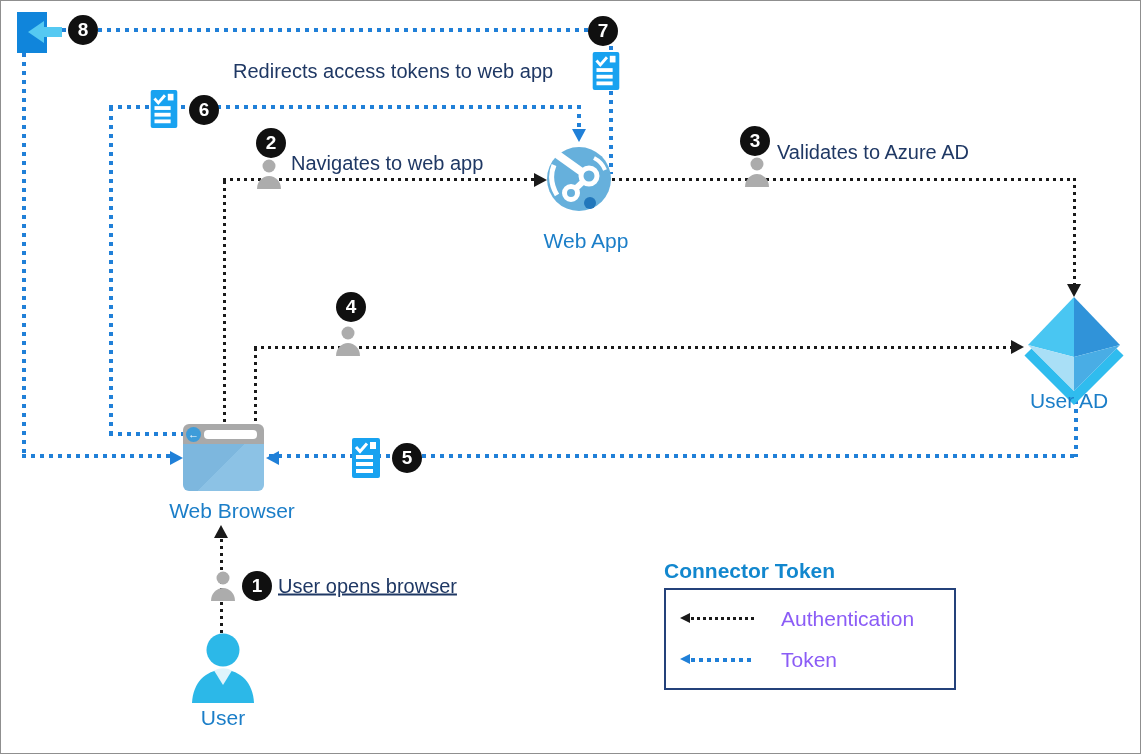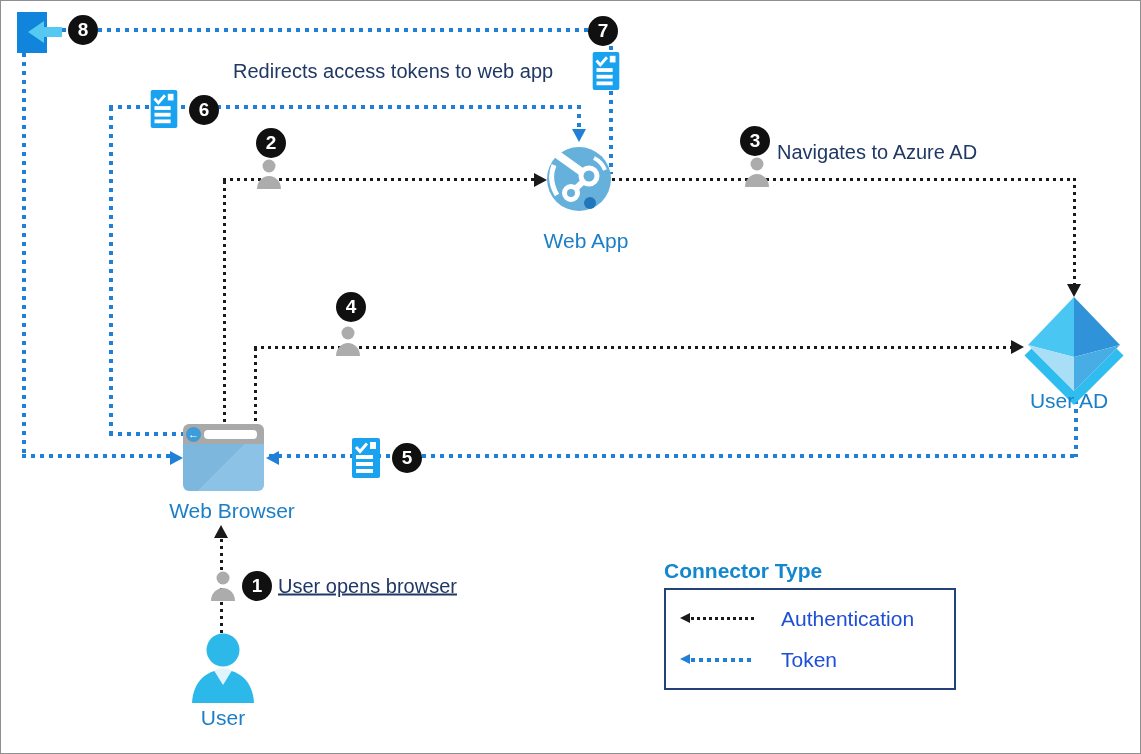--- a/index.html
+++ b/index.html
@@ -33,21 +33,21 @@
   .browser{position:absolute;left:182px;top:423px;width:81px;height:67px;border-radius:6px;overflow:hidden;z-index:4;}
   .browser .bar{height:20px;background:#a9a9a9;position:relative;}
   .browser .back{position:absolute;left:3px;top:3px;width:15px;height:15px;border-radius:50%;background:#3e9cd9;
                  color:#fff;font-size:11px;line-height:15px;text-align:center;font-weight:bold;}
   .browser .addr{position:absolute;left:21px;top:6px;width:53px;height:9px;background:#fff;border-radius:4px;}
   .browser .body{height:47px;background:linear-gradient(135deg,#7db7de 0 48%,#8cc2e5 48% 100%);}
 
   
   .legend-box{position:absolute;left:663px;top:587px;width:292px;height:102px;border:2px solid #24417a;box-sizing:border-box;z-index:5;}
   .legend-title{position:absolute;left:663px;top:570px;transform:translateY(-50%);font-size:21px;font-weight:bold;color:#1287ce;z-index:5;}
-  .legend-label{position:absolute;font-size:21px;color:#1d4ed8;transform:translateY(-50%);white-space:nowrap;z-index:5;}
+  .legend-label{position:absolute;font-size:21px;color:#8b5cf6;transform:translateY(-50%);white-space:nowrap;z-index:5;}
   .hl.leg-blk{height:3px;background:repeating-linear-gradient(to right,#1a1a1a 0 3px,transparent 3px 6px);}
   .hl.leg-blu{height:4px;background:repeating-linear-gradient(to right,#2080d8 0 4px,transparent 4px 8px);}
 </style>
 </head>
 <body>
 
 <div id="stage">
 
   <div class="vl blk" style="left:219px;top:538px;height:100px;"></div>
   <div class="tri u c-blk" style="left:213px;top:524px;"></div>
@@ -164,29 +164,30 @@
   <div class="badge" style="left:256px;top:585px;">1</div>
   <div class="badge" style="left:270px;top:142px;">2</div>
   <div class="badge" style="left:754px;top:140px;">3</div>
   <div class="badge" style="left:350px;top:306px;">4</div>
   <div class="badge" style="left:406px;top:457px;">5</div>
   <div class="badge" style="left:203px;top:109px;">6</div>
   <div class="badge" style="left:602px;top:30px;">7</div>
   <div class="badge" style="left:82px;top:29px;">8</div>
 
   <div class="step-text" style="left:277px;top:585px;text-decoration:underline;">User opens browser</div>
-  <div class="step-text" style="left:776px;top:151px;">Navigates to Azure AD</div>
+  <div class="step-text" style="left:290px;top:162px;">Navigates to web app</div>
+  <div class="step-text" style="left:776px;top:151px;">Validates to Azure AD</div>
   <div class="step-text" style="left:225px;top:70px;margin-left:7px;">Redirects access tokens to web app</div>
 
   <div class="node-label" style="left:585px;top:240px;">Web App</div>
   <div class="node-label" style="left:1068px;top:400px;">User AD</div>
   <div class="node-label" style="left:231px;top:510px;">Web Browser</div>
   <div class="node-label" style="left:222px;top:717px;">User</div>
 
-  <div class="legend-title">Connector Type</div>
+  <div class="legend-title">Connector Token</div>
   <div class="legend-box"></div>
   <div class="tri l c-blk" style="left:679px;top:612px;border-top-width:5px;border-bottom-width:5px;border-right-width:10px;"></div>
   <div class="hl leg-blk" style="left:690px;top:616px;width:63px;"></div>
   <div class="legend-label" style="left:780px;top:618px;">Authentication</div>
   <div class="tri l c-blu" style="left:679px;top:653px;border-top-width:5px;border-bottom-width:5px;border-right-width:10px;"></div>
   <div class="hl leg-blu" style="left:690px;top:657px;width:63px;"></div>
   <div class="legend-label" style="left:780px;top:659px;text-align:center;">Token</div>
 
 </div>
 

